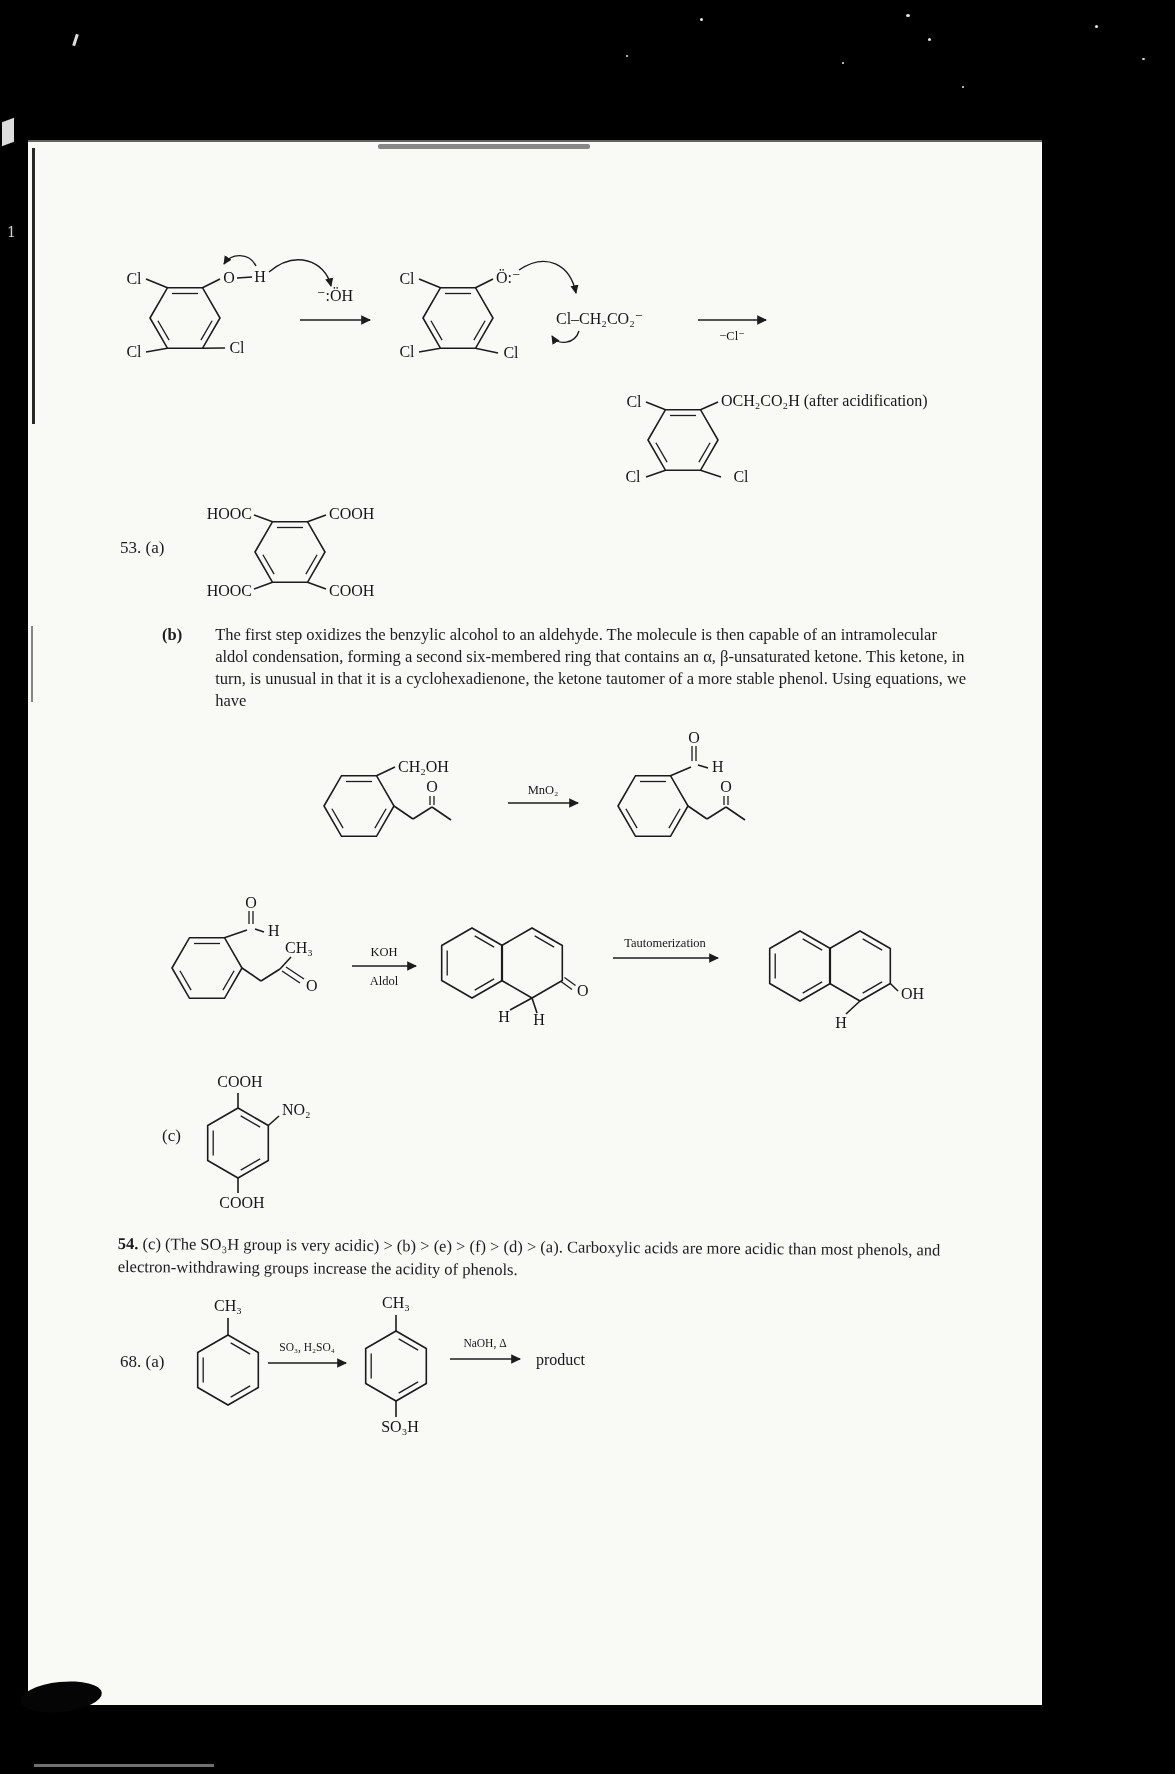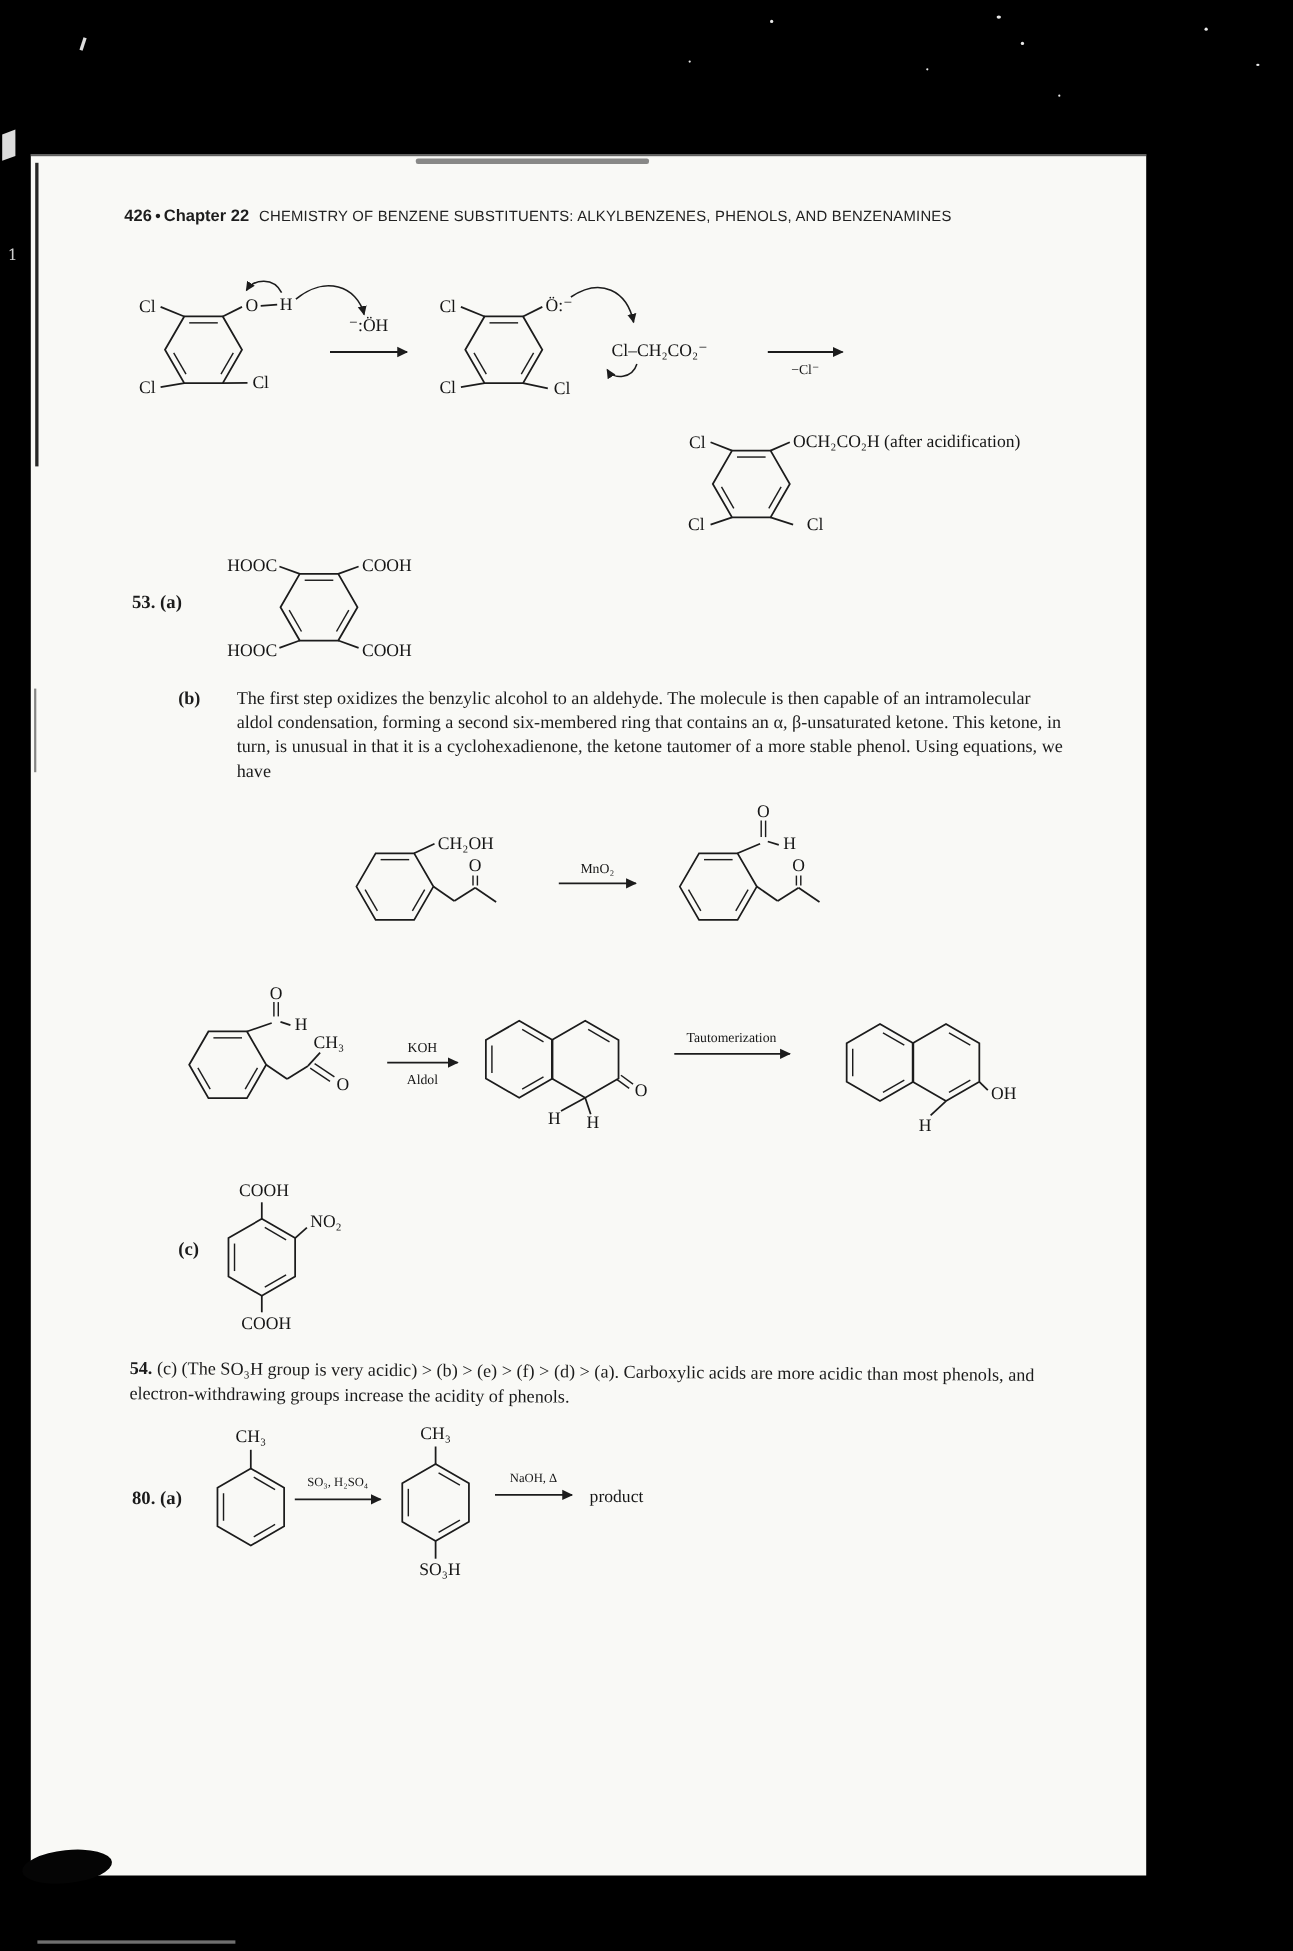--- a/index.html
+++ b/index.html
@@ -10,21 +10,21 @@
   .margin-num{position:absolute;color:#cfcfcf;font-size:14px;font-family:"DejaVu Serif",serif;}
   .page{position:absolute;left:28px;top:140px;width:1014px;height:1565px;background:#f9f9f6;}
   .artifact{position:absolute;background:#111;}
   .smudge{position:absolute;background:#2b2b2b;opacity:.55;border-radius:2px;}
   .blob{position:absolute;background:#050505;border-radius:50%;}
   .header{position:absolute;left:85px;top:48px;white-space:nowrap;color:#1d1d1d;
           font-family:"Liberation Sans","DejaVu Sans",sans-serif;}
   .hnum,.hchap{font-weight:bold;font-size:15px;}
   .hbullet{font-weight:bold;font-size:14px;margin:0 3px;}
   .htitle{font-size:13.5px;margin-left:9px;letter-spacing:.2px;color:#222;}
-  .lbl{position:absolute;font-weight:bold;font-size:17px;color:#1b1b1b;}
+  .lbl{position:absolute;font-weight:normal;font-size:17px;color:#1b1b1b;}
   .para{position:absolute;display:flex;gap:9px;color:#1c1c1c;font-size:16.5px;line-height:22px;}
   .para .plbl{font-weight:bold;flex:0 0 auto;}
   .para .ptxt{width:752px;margin-left:24px;}
   .p54{position:absolute;left:90px;top:1092px;width:872px;color:#1c1c1c;font-size:16.5px;
        line-height:23px;transform:rotate(0.45deg);transform-origin:0 0;}
   .p54 .num{font-weight:bold;text-align:right;}
   .scheme{position:absolute;overflow:visible;}
   .scheme text{font-family:"Liberation Serif","DejaVu Serif",serif;font-size:16px;fill:#161616;}
   .scheme text.ts{font-size:12.5px;}
   .scheme text.ts2{font-size:11.5px;}
@@ -51,23 +51,20 @@
   <div class="slash" style="left:34px;top:1764px;width:180px;height:3px;opacity:.5;"></div>
 
   <div class="page">
 
     <div class="artifact" style="left:0;top:0;width:1014px;height:2px;opacity:.65;"></div>
     <div class="smudge" style="left:350px;top:4px;width:212px;height:5px;"></div>
     <div class="artifact" style="left:4px;top:8px;width:3px;height:276px;opacity:.9;"></div>
     <div class="artifact" style="left:3px;top:486px;width:2px;height:76px;opacity:.5;"></div>
     <div class="blob" style="left:-8px;top:1542px;width:82px;height:30px;transform:rotate(-6deg);"></div>
 
-    <div class="header">
-      <span class="hnum">426</span><span class="hbullet">•</span><span class="hchap">Chapter 22</span><span class="htitle">CHEMISTRY OF BENZENE SUBSTITUENTS: ALKYLBENZENES, PHENOLS, AND BENZENAMINES</span>
-    </div>
 
     <svg width="0" height="0" style="position:absolute">
       <defs>
         <marker id="arr" viewBox="0 0 10 10" refX="8.5" refY="5" markerWidth="6.5" markerHeight="6.5" orient="auto-start-reverse">
           <path d="M0,0.5 L9.5,5 L0,9.5 z" fill="#1c1c1c"></path>
         </marker>
         <g id="benzF" fill="none" stroke="#1c1c1c" stroke-width="1.6">
           <polygon points="-35,0 -17.5,-30.3 17.5,-30.3 35,0 17.5,30.3 -17.5,30.3"></polygon>
           <line x1="-13" y1="-24.5" x2="13" y2="-24.5" stroke-width="1.3"></line>
           <line x1="27.1" y1="2.7" x2="15.9" y2="22.1" stroke-width="1.3"></line>
@@ -257,21 +254,21 @@
       <line class="bond" x1="52" y1="113" x2="52" y2="128"></line>
       <text x="56" y="143" text-anchor="middle">COOH</text>
     </svg>
 
     <div class="p54">
       <span class="num">54.</span>
       <span>(c) (The SO₃H group is very acidic) &gt; (b) &gt; (e) &gt; (f) &gt; (d) &gt; (a). Carboxylic acids are more acidic than most phenols, and electron-withdrawing groups increase the acidity of phenols.</span>
     </div>
 
     <div class="lbl" style="left:92px;top:1212px;">
-      <span>80.</span>
+      <span>68.</span>
       <span>(a)</span>
     </div>
     <svg class="scheme" style="left:160px;top:1145px;" width="440" height="190" viewBox="0 0 440 190">
       <g>
         <use href="#benzP" x="40" y="85"></use>
         <line class="bond" x1="40" y1="50" x2="40" y2="33"></line>
         <text x="40" y="26" text-anchor="middle">CH₃</text>
       </g>
       <g>
         <line class="bond" x1="80" y1="78" x2="158" y2="78" marker-end="url(#arr)"></line>

